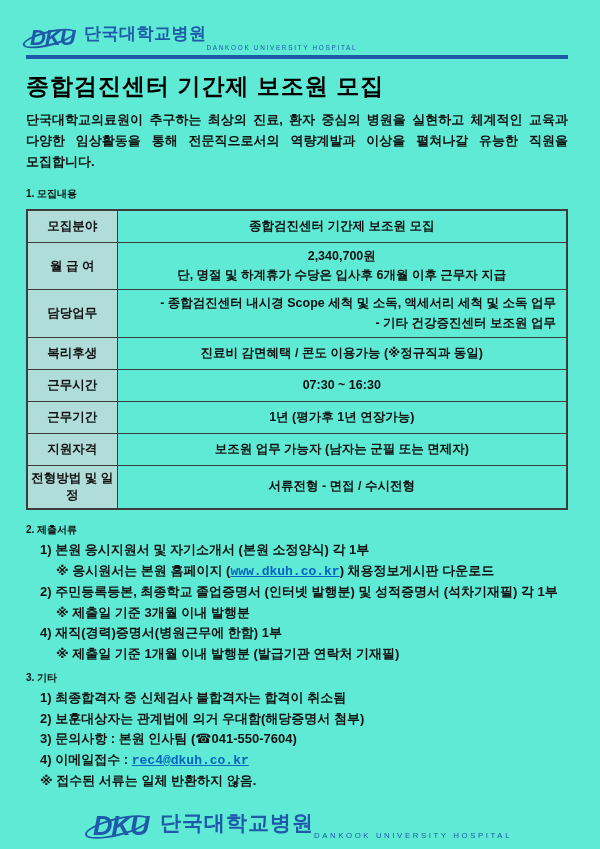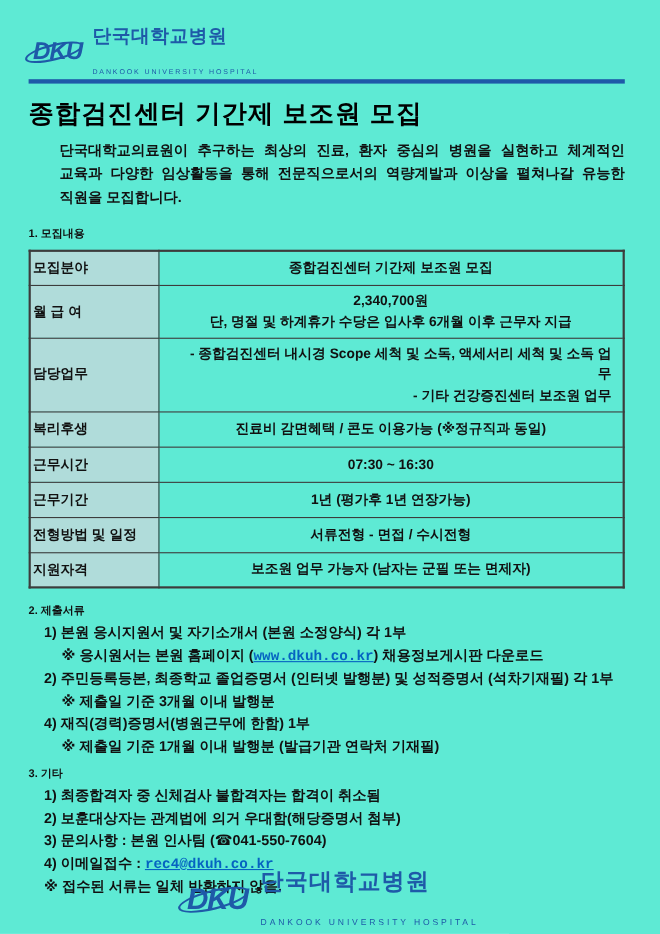--- a/index.html
+++ b/index.html
@@ -19,21 +19,21 @@
   .logo { display:flex; align-items:center; color:#1e5aa8; line-height:1; }
   .logo-mark { position:relative; display:inline-block; }
   .logo-mark .dku {
     position:relative; z-index:2; font-style:italic; font-weight:bold;
     letter-spacing:-1px; color:#1e5aa8;
   }
   .logo-mark .swoosh {
     position:absolute; z-index:1; border-style:solid; border-color:#1e5aa8;
     border-radius:50%; transform:rotate(-14deg);
   }
-  .logo-text { display:flex; flex-direction:column; }
+  .logo-text { display:flex; flex-direction:row; }
   .logo-text .kr { font-weight:bold; color:#1e5aa8; }
   .logo-text .en { font-weight:normal; color:#1e5aa8; white-space:nowrap;margin-top:20px; }
 
   .logo-sm .logo-mark { width:50px; height:28px; margin-right:8px; }
   .logo-sm .dku { font-size:22px; top:3px; left:4px; }
   .logo-sm .swoosh { width:54px; height:15px; left:-4px; top:7px; border-width:2px; }
   .logo-sm .kr { font-size:17px; letter-spacing:0.5px; margin-bottom:2px; }
   .logo-sm .en { font-size:6.4px; letter-spacing:1.7px; }
 
   .logo-lg .logo-mark { width:62px; height:34px; margin-right:10px; }
@@ -41,37 +41,37 @@
   .logo-lg .swoosh { width:66px; height:18px; left:-4px; top:9px; border-width:2.5px; }
   .logo-lg .kr { font-size:21px; letter-spacing:1px; margin-bottom:3px; }
   .logo-lg .en { font-size:7.8px; letter-spacing:2.6px; }
 
   .rule { height:4px; background:#1e5aa8; margin-top:3px; }
 
   
   .title { font-size:23px; font-weight:bold; color:#000; letter-spacing:1px; margin-top:12px; }
   .intro {
     margin-top:7px; font-size:13px; line-height:1.62;
-    text-align:justify; word-break:keep-all; color:#111;margin-left:28px;
+    text-align:justify; word-break:keep-all; color:#111;
   }
 
   
   .sec-head { font-size:10px; font-weight:bold; color:#111; }
   .sec1 { margin-top:15px; }
   .sec2 { margin-top:13px; }
   .sec3 { margin-top:7px; }
 
   
   table.recruit {
     width:100%; border-collapse:collapse; margin-top:8px;
     border:2px solid #3c3c3c;
   }
   table.recruit td { border:1px solid #3c3c3c; font-size:12.5px; color:#111; }
   td.lab {
-    width:117px; background:#b0dcda; text-align:left; padding:4px 2px;
+    width:90px; background:#b0dcda; text-align:center; padding:4px 2px;
   }
   td.val { text-align:center; padding:4px 10px; line-height:1.55; }
   td.val.left { text-align:right; padding-left:24px; }
   tr.single td { height:32px; }
   tr.double td { height:44px; }
 
   
   .line { font-size:13px; line-height:20.5px; padding-left:14px; color:#111; }
   .line.sub { padding-left:30px; }
   .lines { margin-top:3px; }
@@ -136,26 +136,26 @@
         </tr>
         <tr class="single">
           <td class="lab">근무시간</td>
           <td class="val">07:30 ~ 16:30</td>
         </tr>
         <tr class="single">
           <td class="lab">근무기간</td>
           <td class="val">1년 (평가후 1년 연장가능)</td>
         </tr>
         <tr class="single">
+          <td class="lab">지원자격</td>
+          <td class="val">보조원 업무 가능자 (남자는 군필 또는 면제자)</td>
+        </tr>
+        <tr class="single">
           <td class="lab">전형방법 및 일정</td>
           <td class="val">서류전형 - 면접 / 수시전형</td>
-        </tr>
-        <tr class="single">
-          <td class="lab">지원자격</td>
-          <td class="val">보조원 업무 가능자 (남자는 군필 또는 면제자)</td>
         </tr>
       </tbody>
     </table>
   </div>
 
   <div class="sec2">
     <div class="sec-head">2. 제출서류</div>
     <div class="lines">
       <div class="line">1) 본원 응시지원서 및 자기소개서 (본원 소정양식) 각 1부</div>
       <div class="line sub">

